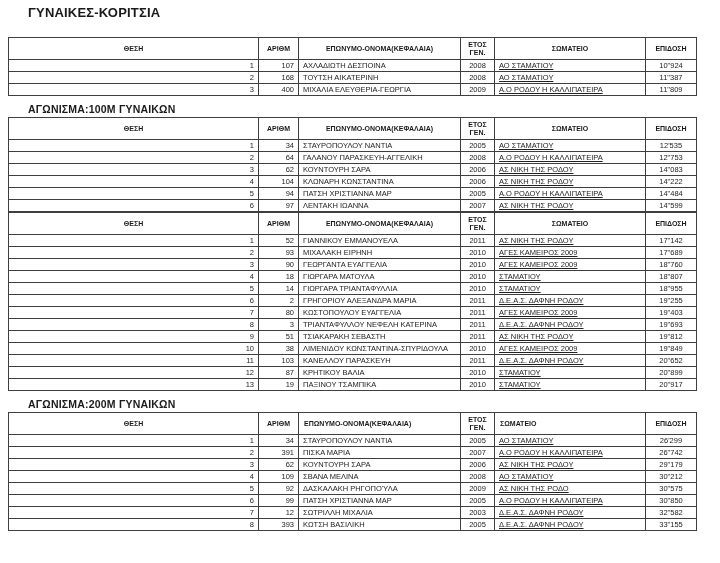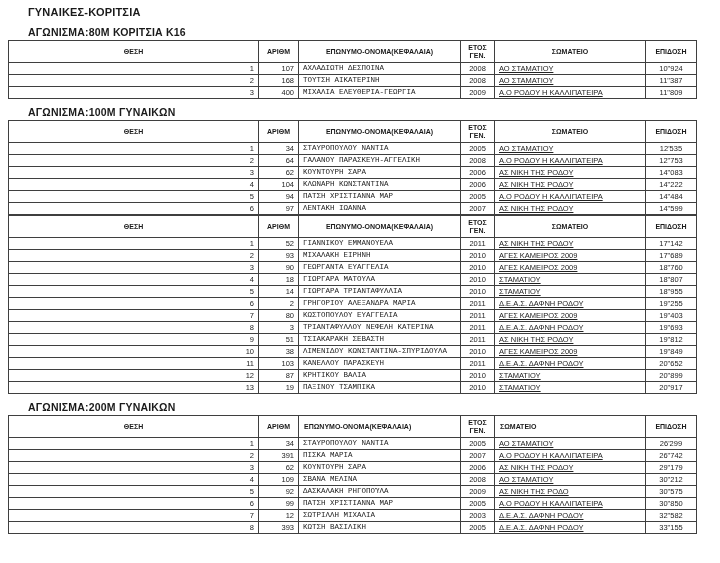--- a/index.html
+++ b/index.html
@@ -12,24 +12,24 @@
     font-family: "Liberation Sans", "DejaVu Sans", sans-serif;
     color: #1f1f1f;
   }
   .page {
     position: relative;
     width: 720px;
     height: 563px;
     background: #ffffff;
   }
   .doc-title {
-    font-size: 11px;
+    font-size: 13px;
     font-weight: bold;
     line-height: 13px;
-    margin: 6px 0 8px 28px;
+    margin: 6px 0 18px 28px;
     letter-spacing: 0.2px;
     color: #1a1a1a;
   }
   .section-heading {
     font-size: 10.5px;
     font-weight: bold;
     line-height: 11px;
     margin: 8px 0 2px 28px;
     letter-spacing: 0.2px;
     color: #1a1a1a;
@@ -67,36 +67,35 @@
   col.c-pos  { width: 250px; }
   col.c-num  { width: 40px; }
   col.c-name { width: 162px; }
   col.c-year { width: 34px; }
   col.c-club { width: 151px; }
   col.c-perf { width: 51px; }
 
   th.h-pos { text-align: left; padding-left: 5px; }
   td.d-pos { text-align: right; }
   td.d-num { text-align: right; }
-  td.d-name { text-align: left; font-family: Liberation Mono, monospace; }
+  td.d-name { text-align: left; }
   td.d-year { text-align: center; }
   td.d-club { text-align: left; text-decoration: underline; }
   td.d-perf { text-align: center; }
 
   table.halign-left th.h-name,
   table.halign-left th.h-club { text-align: left; padding-left: 5px; }
 </style>
 </head>
 <body>
 
 <div class="page">
   <div class="doc-title">ΓΥΝΑΙΚΕΣ-ΚΟΡΙΤΣΙΑ</div>
   <div id="sections-root">
   <div class="section">
-    <div class="section-heading">ΑΓΩΝΙΣΜΑ:80Μ ΚΟΡΙΤΣΙΑ Κ16</div>
     <table class="results">
       <colgroup>
         <col class="c-pos">
             <col class="c-num">
             <col class="c-name">
         <col class="c-year">
             <col class="c-club">
             <col class="c-perf">
       </colgroup>
       <thead>

